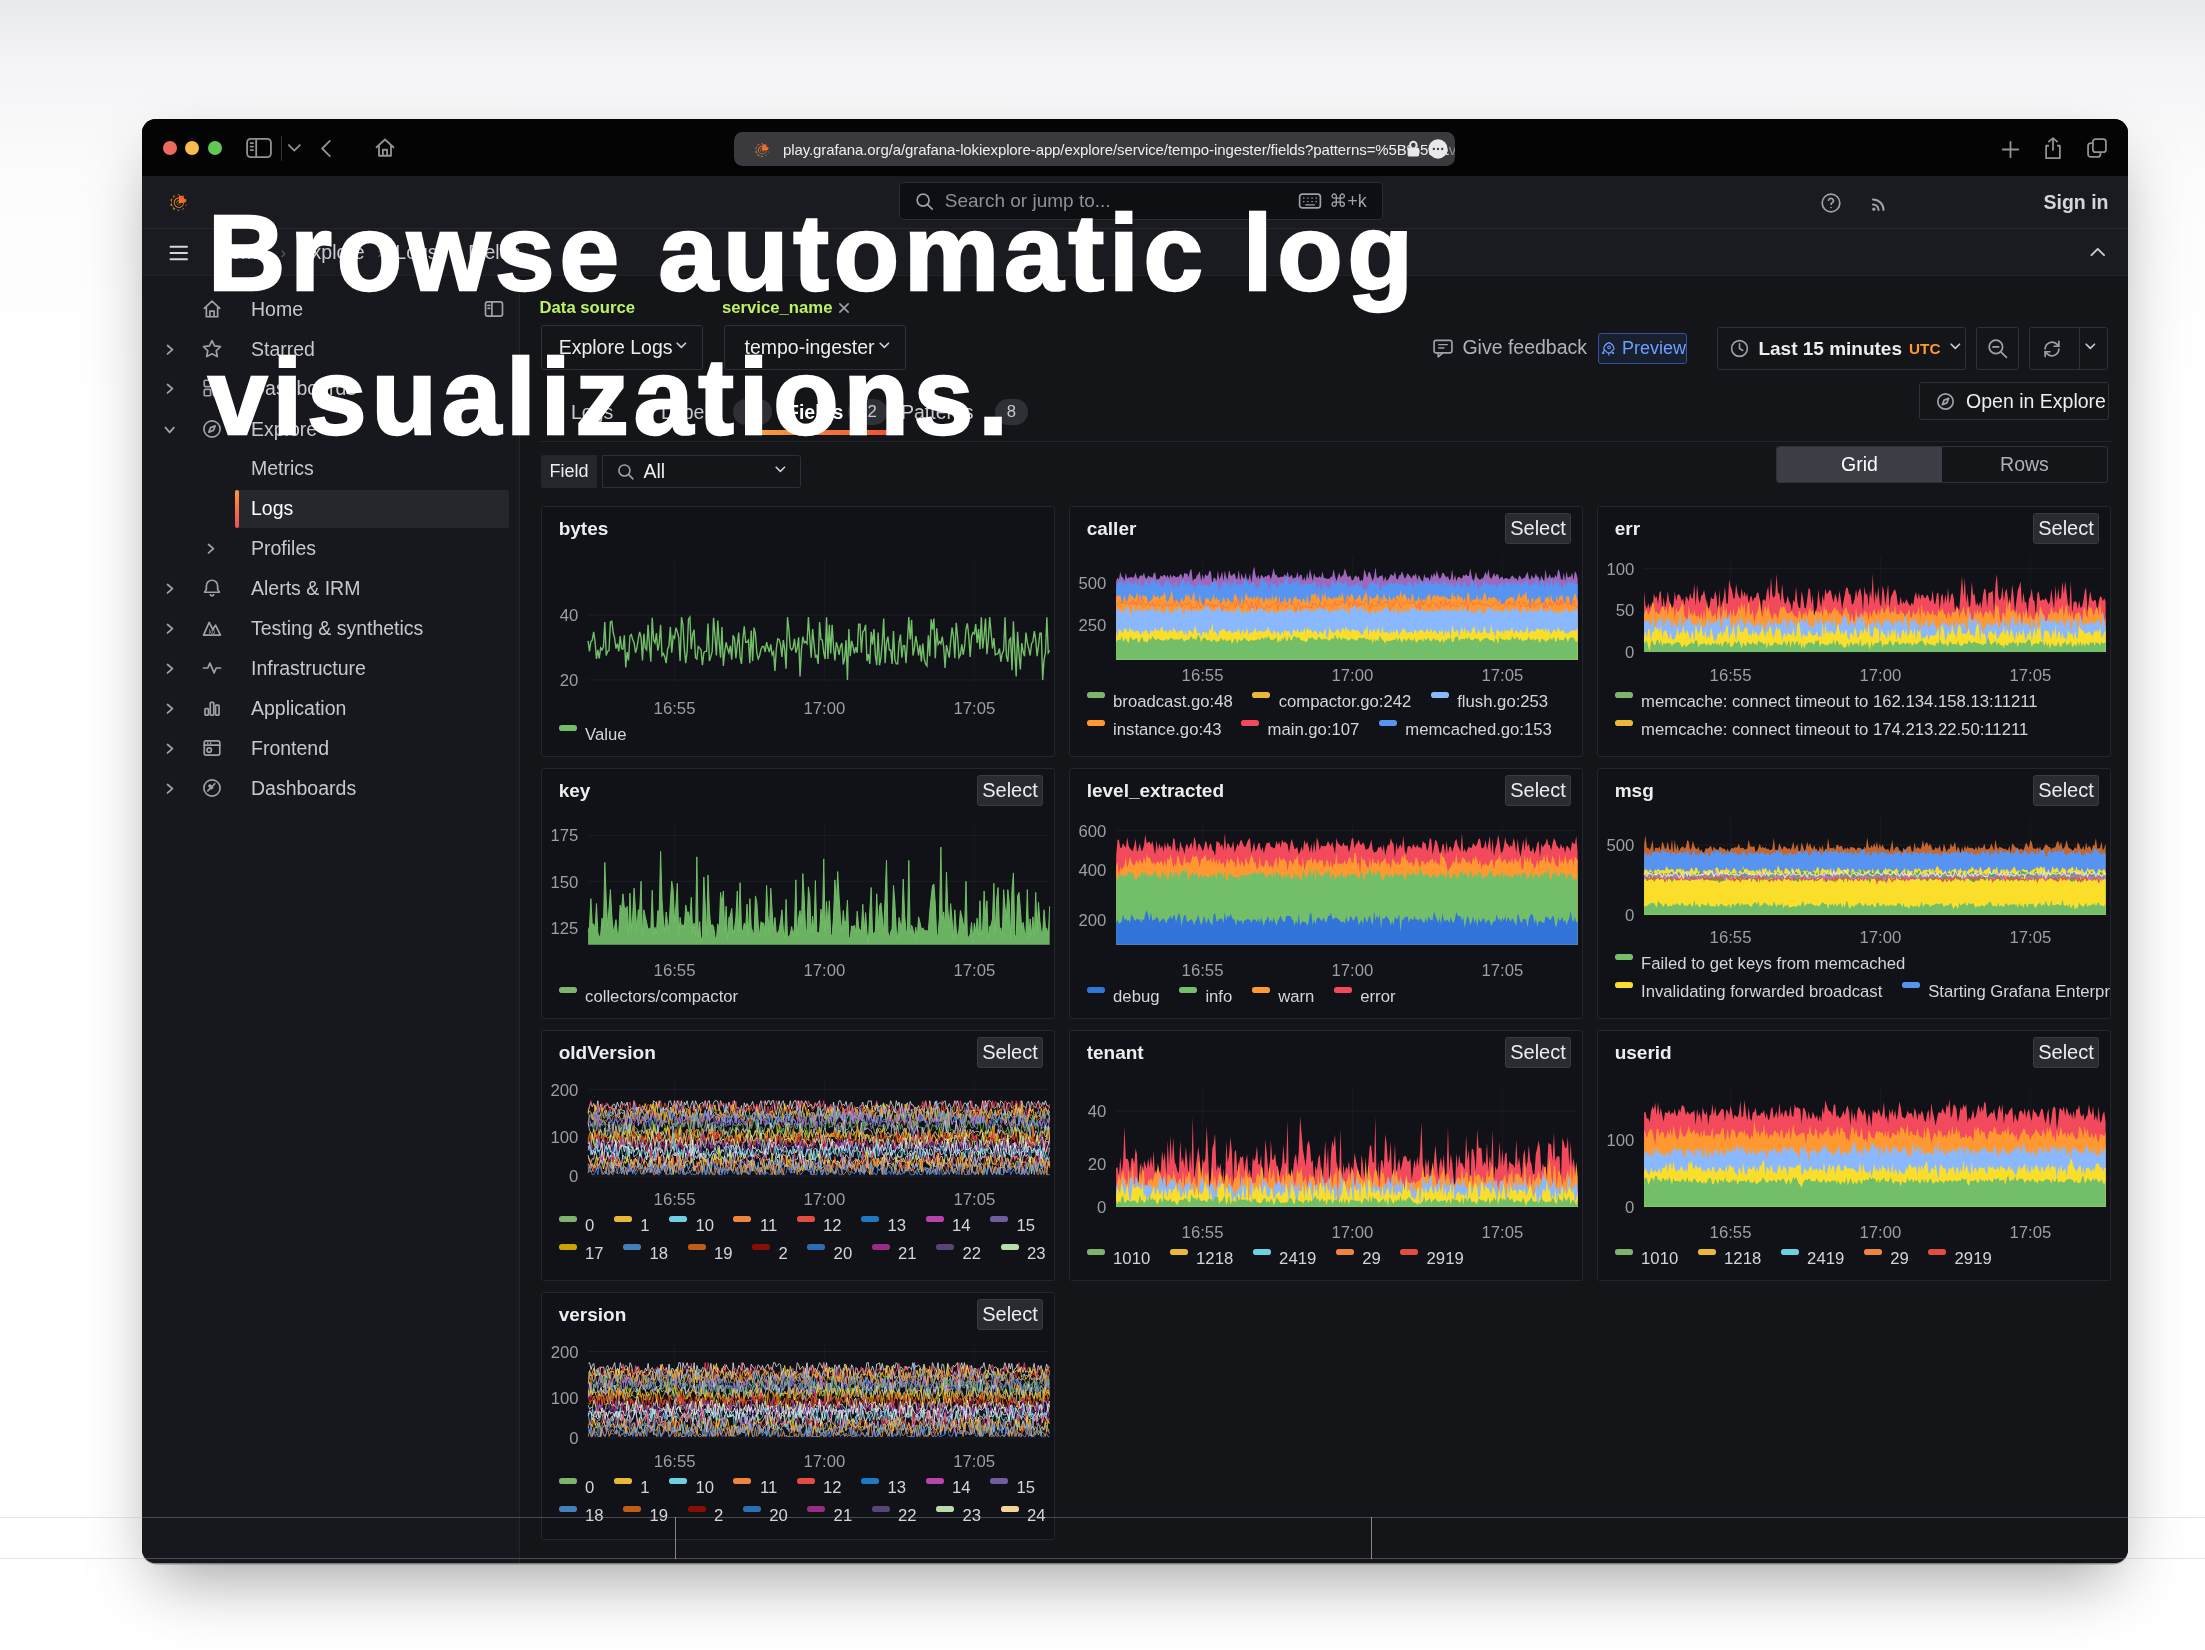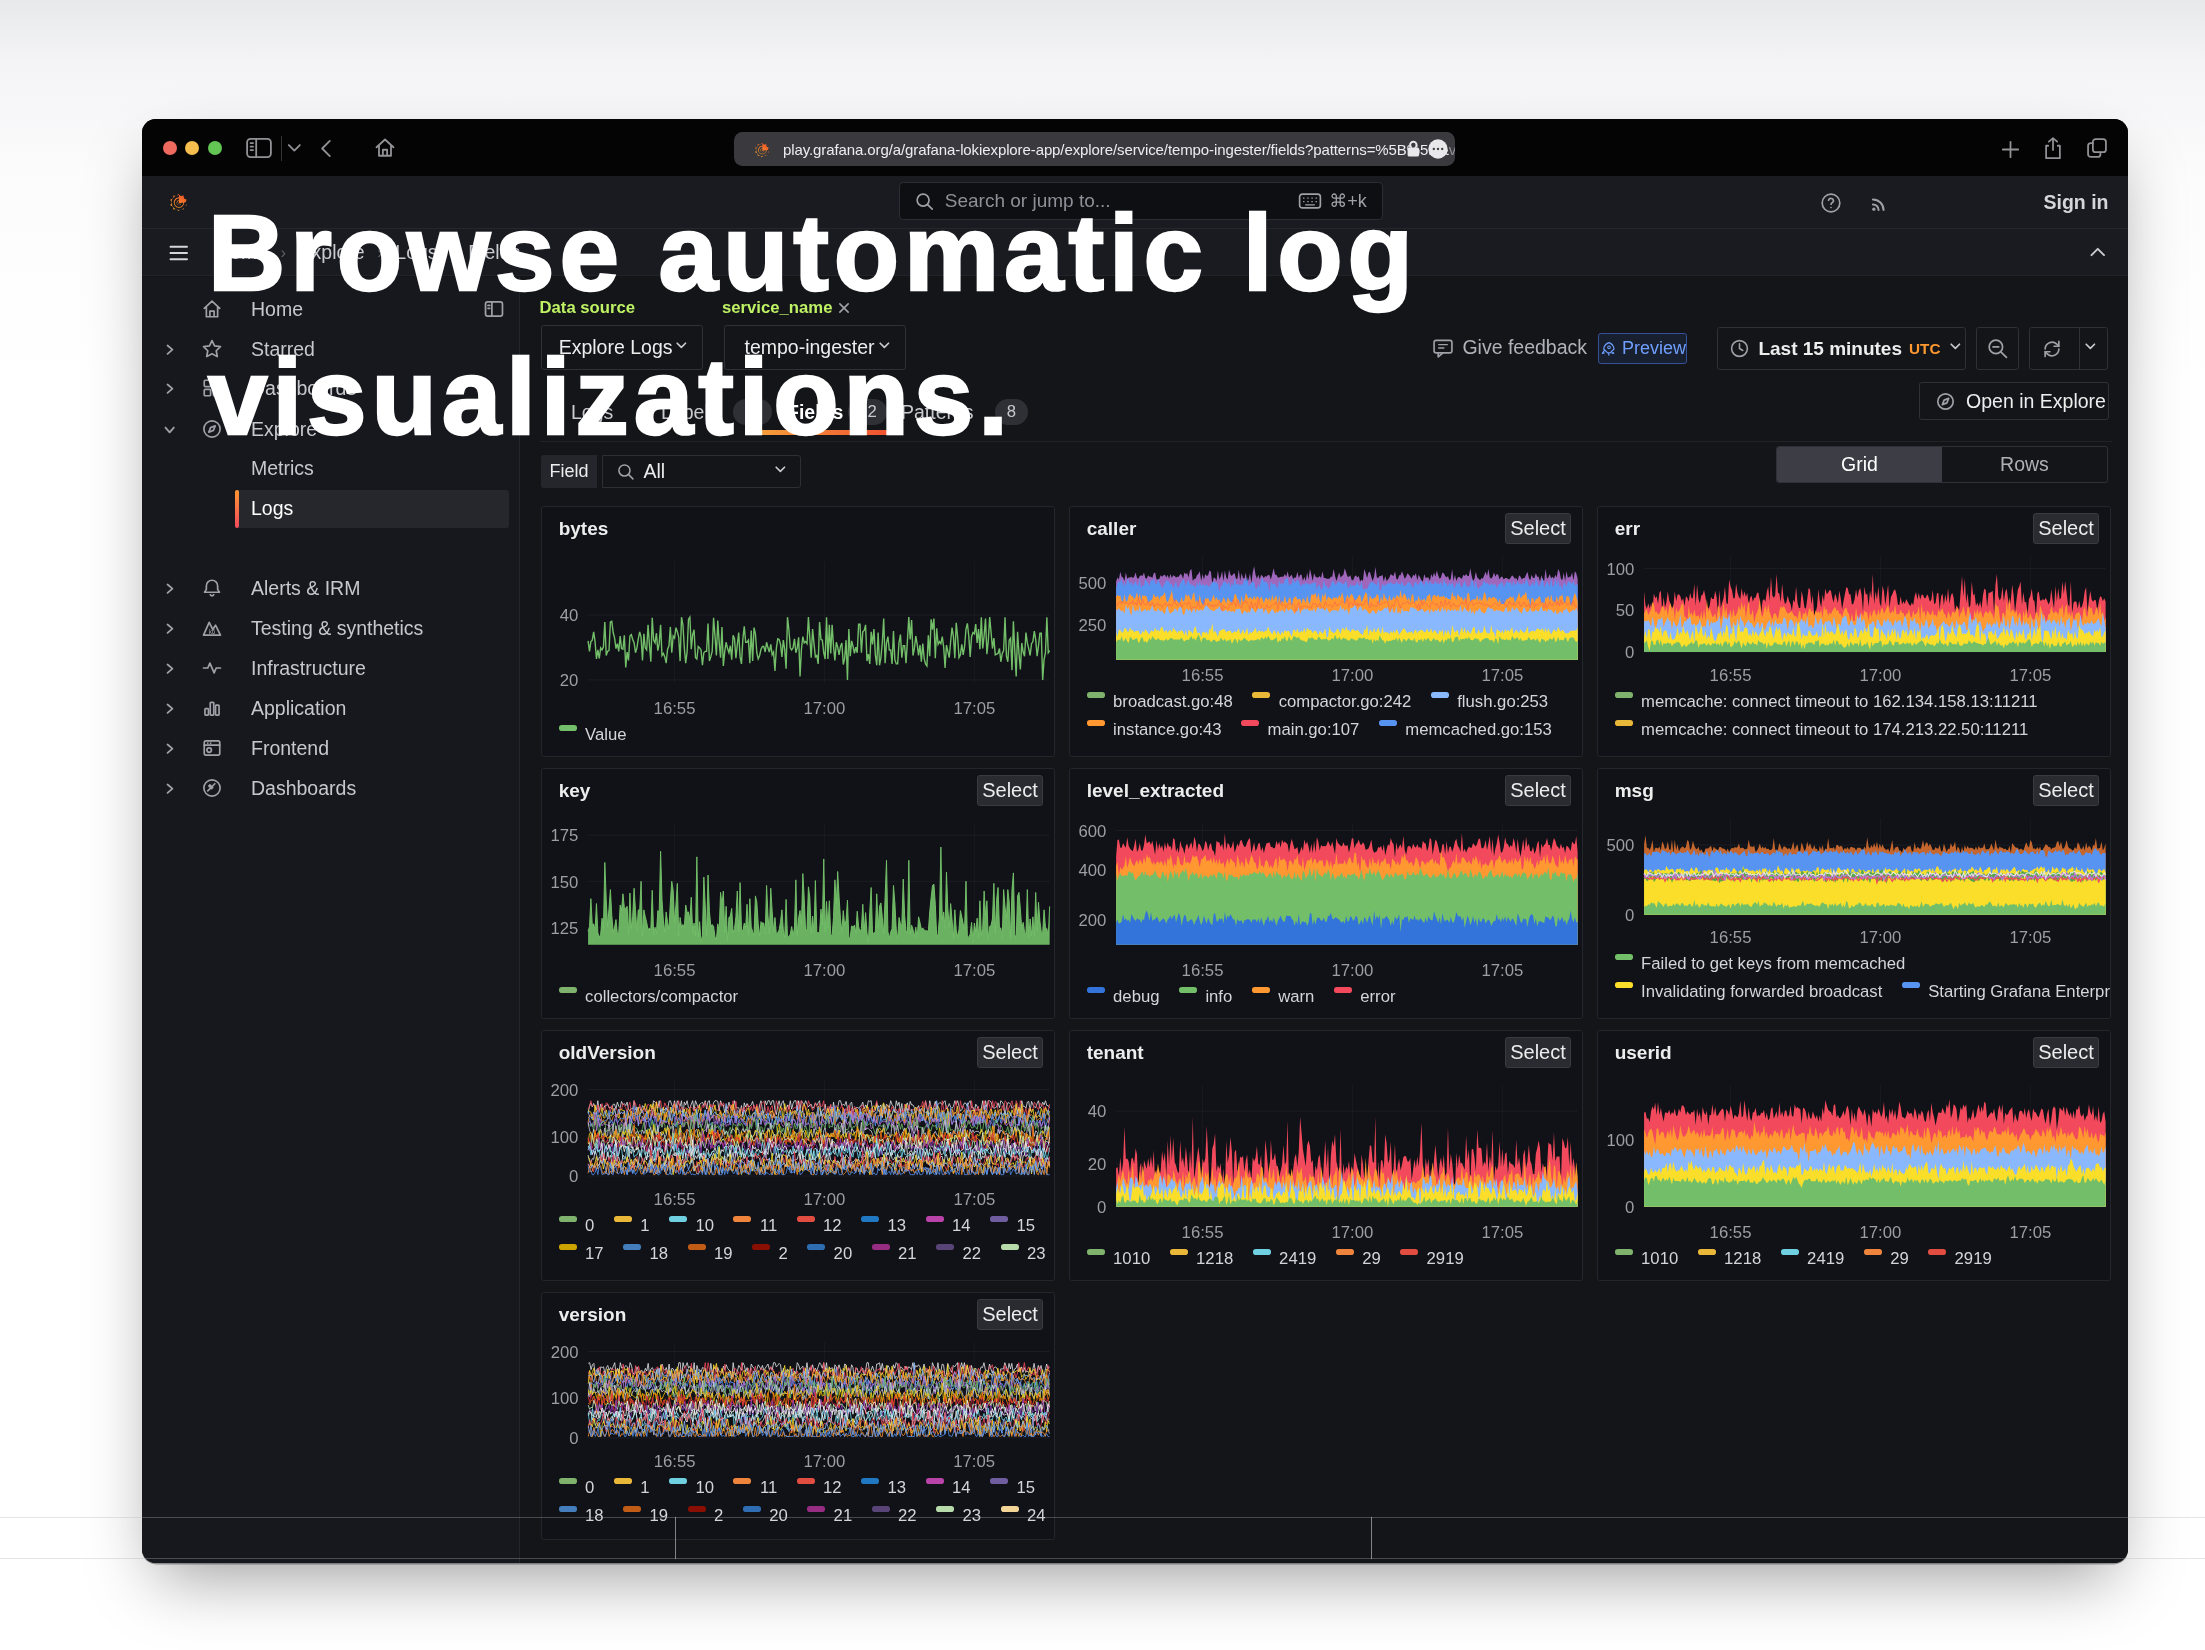--- a/index.html
+++ b/index.html
@@ -225,20 +225,26 @@
             <path d="M21.5 12.5 L19 19 L12.5 21.5 L15 15 Z" stroke="#9fa1a8" stroke-width="2.4" fill="none" stroke-linecap="round" stroke-linejoin="round"></path>
           </svg>
           <div class="lbl" style="color:#c7c8cd">Explore</div>
         </div>
         <div class="srow" style="top:171px">
           <div class="lbl" style="color:#c7c8cd">Metrics</div>
         </div>
         <div class="srow" style="top:211px">
           <div class="lbl" style="color:#fff">Logs</div>
         </div>
+        <div class="srow" style="top:251px">
+          <svg class="sic" style="left:61px;top:12.5px" width="15.3" height="15.3" viewBox="0 0 22 22">
+            <path d="M8 5 L15 11 L8 17" stroke="#9fa1a8" stroke-width="2.6" fill="none" stroke-linecap="round" stroke-linejoin="round"></path>
+          </svg>
+          <div class="lbl" style="color:#c7c8cd">Profiles</div>
+        </div>
         <div class="srow" style="top:291px">
           <svg class="sic" style="left:19.5px;top:12.5px" width="15.3" height="15.3" viewBox="0 0 22 22">
             <path d="M8 5 L15 11 L8 17" stroke="#9fa1a8" stroke-width="2.6" fill="none" stroke-linecap="round" stroke-linejoin="round"></path>
           </svg>
           <svg class="sic" style="left:58px;top:8.4px" width="24" height="24" viewBox="0 0 34 34">
             <path d="M17 6 a8 8 0 0 1 8 8 v5 l2.5 4 H6.5 L9 19 v-5 a8 8 0 0 1 8-8 Z" stroke="#9fa1a8" stroke-width="2.4" fill="none" stroke-linecap="round" stroke-linejoin="round"></path>
             <path d="M14.5 26.5 a2.8 2.8 0 0 0 5 0" stroke="#9fa1a8" stroke-width="2.4" fill="none" stroke-linecap="round" stroke-linejoin="round"></path>
           </svg>
           <div class="lbl" style="color:#c7c8cd">Alerts &amp; IRM</div>
         </div>

